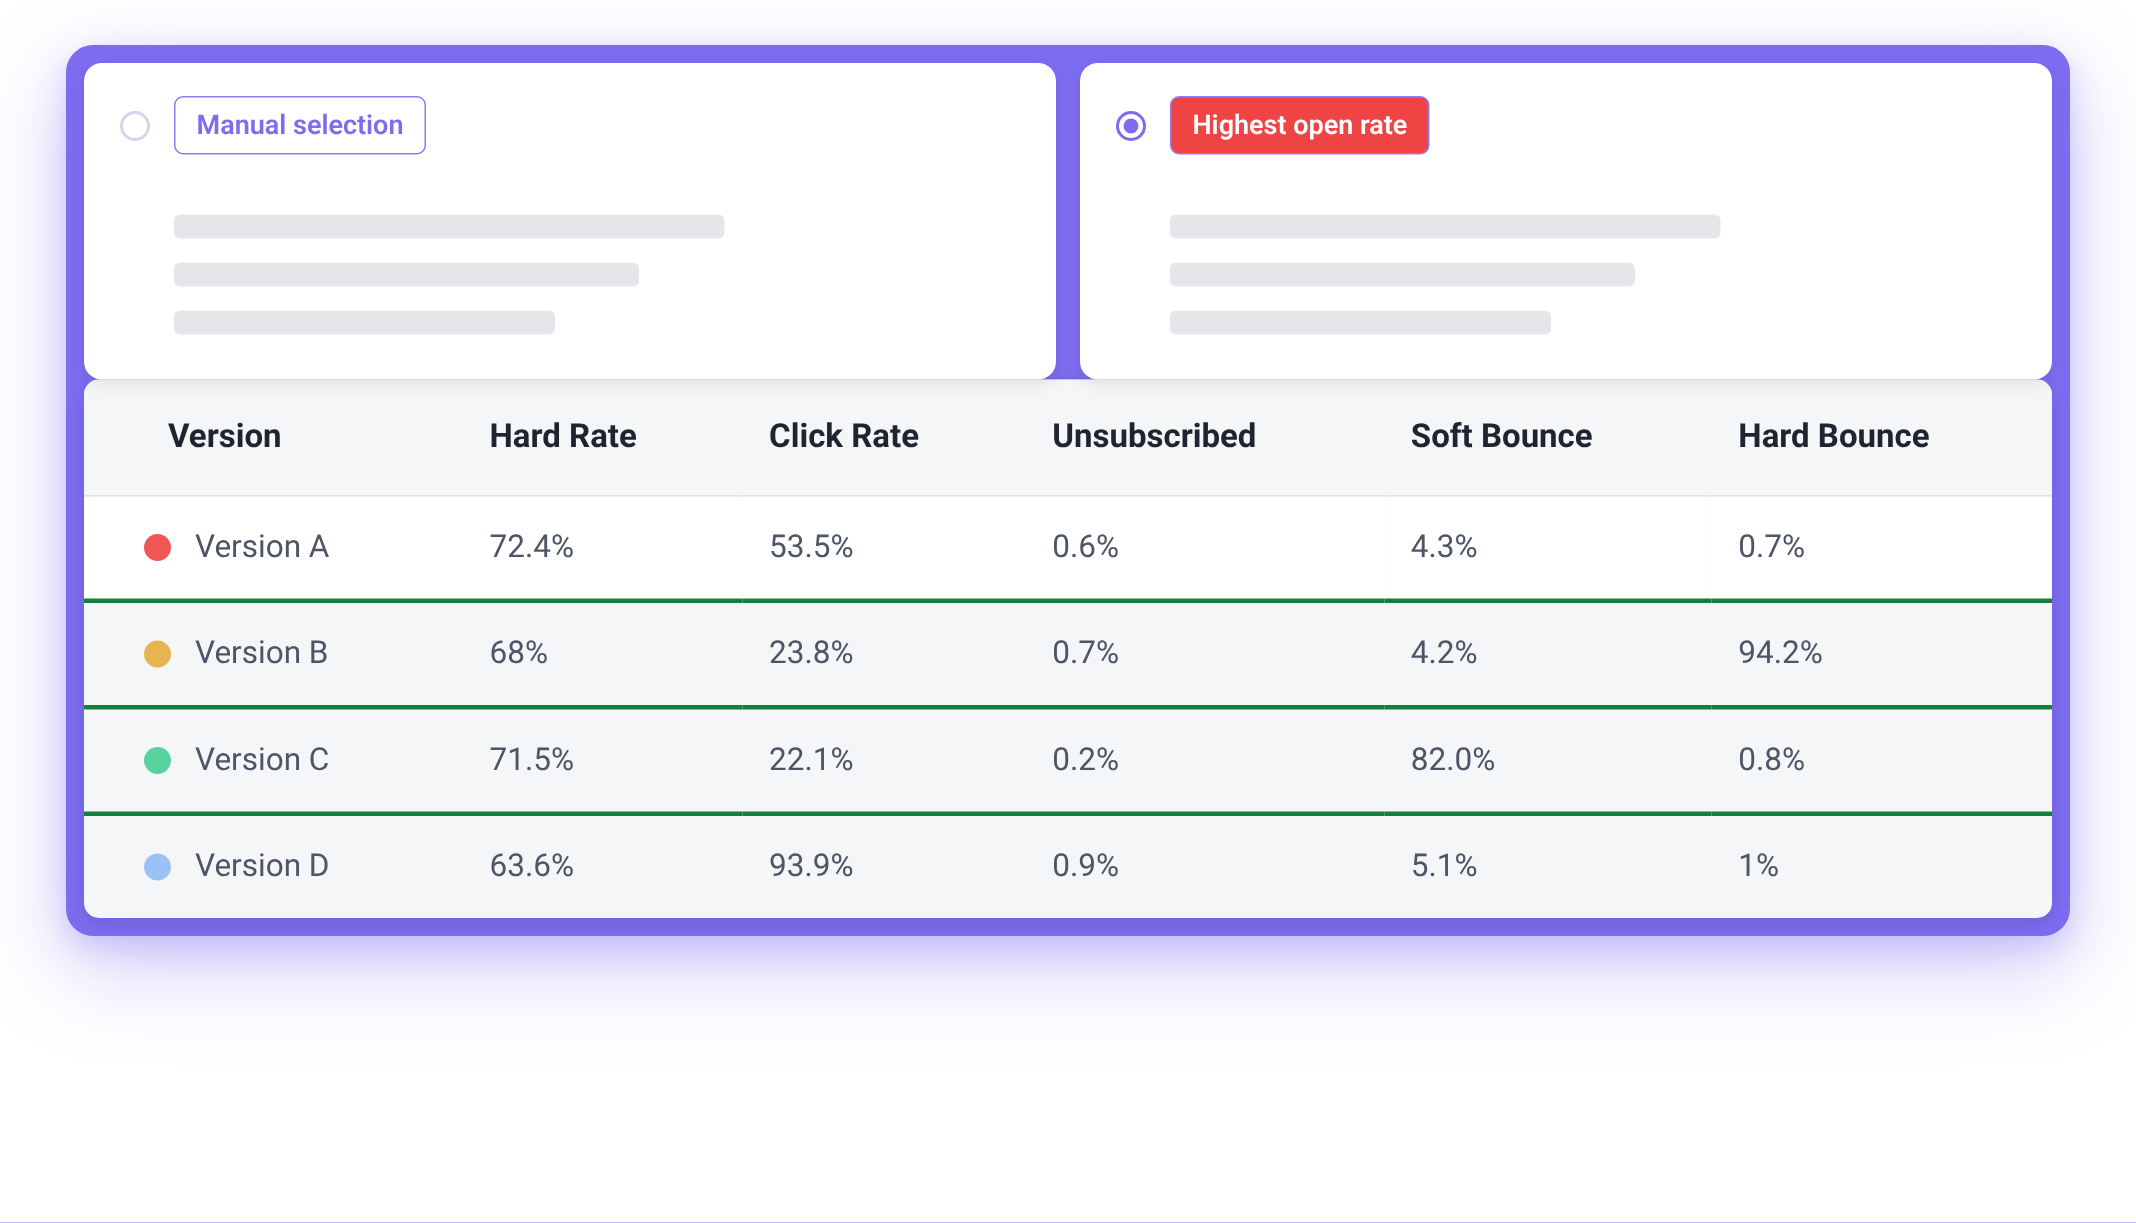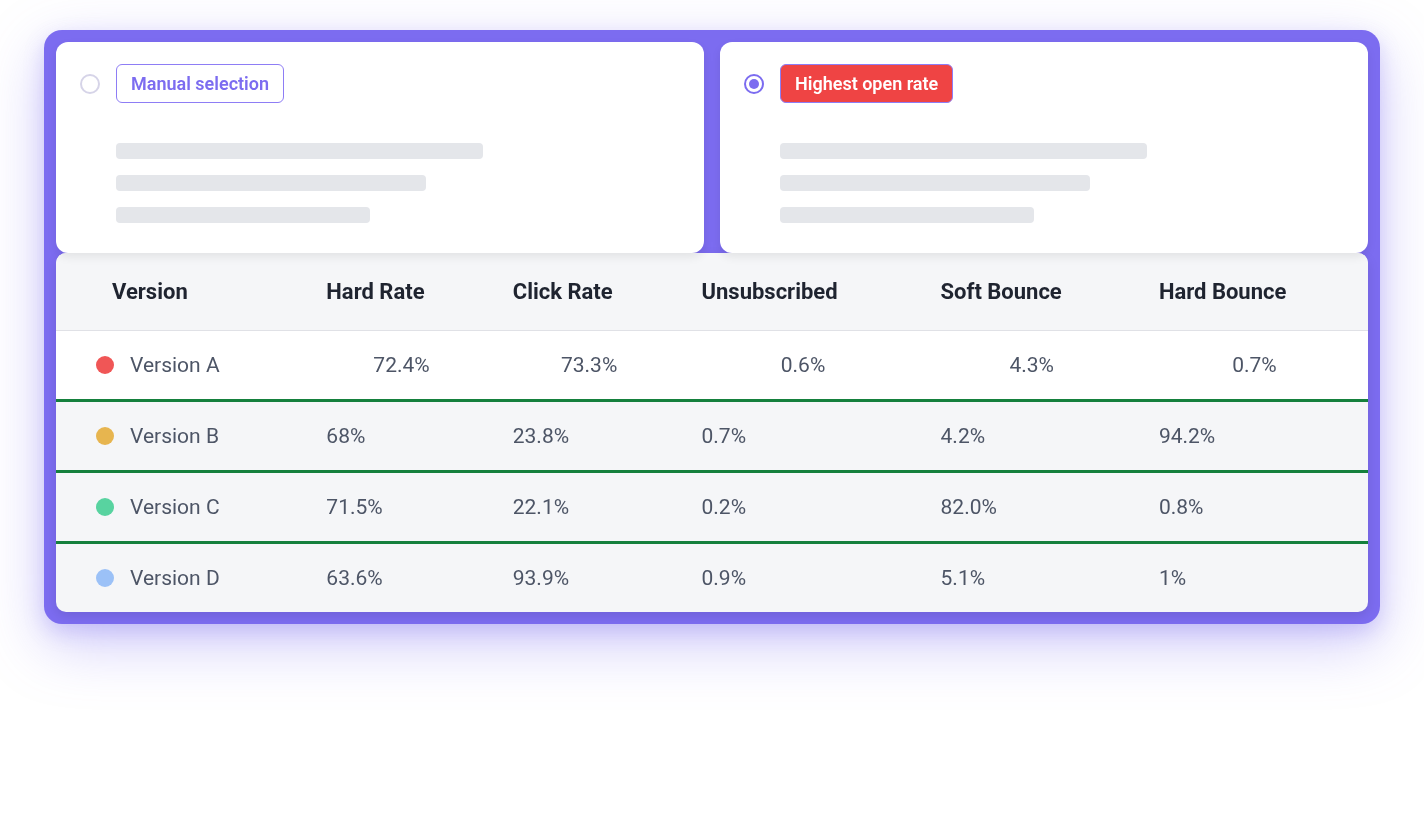--- a/index.html
+++ b/index.html
@@ -112,21 +112,20 @@
     padding: 22px 18px;
     border-top: 3px solid #15803d;
   }
   tbody td:first-child { padding-left: 40px; }
   tbody tr.highlight {
     background: #ffffff;
   }
   tbody tr.highlight td {
     border-top: 1px solid #e0e1e6;
     border-bottom: 1px solid #e0e1e6;
-    text-align: center;
   }
   .version-cell {
     display: flex;
     align-items: center;
     gap: 16px;
   }
   .dot {
     width: 18px;
     height: 18px;
     border-radius: 50%;
@@ -181,21 +180,21 @@
       </thead>
       <tbody>
           <tr class="highlight">
             <td>
               <div class="version-cell">
                 <span class="dot" style="background: rgb(240, 86, 86);"></span>
                 <span>Version A</span>
               </div>
             </td>
             <td>72.4%</td>
-            <td>73.3%</td>
+            <td>53.5%</td>
             <td>0.6%</td>
             <td>4.3%</td>
             <td>0.7%</td>
           </tr>
           <tr>
             <td>
               <div class="version-cell">
                 <span class="dot" style="background: rgb(231, 181, 79);"></span>
                 <span>Version B</span>
               </div>

